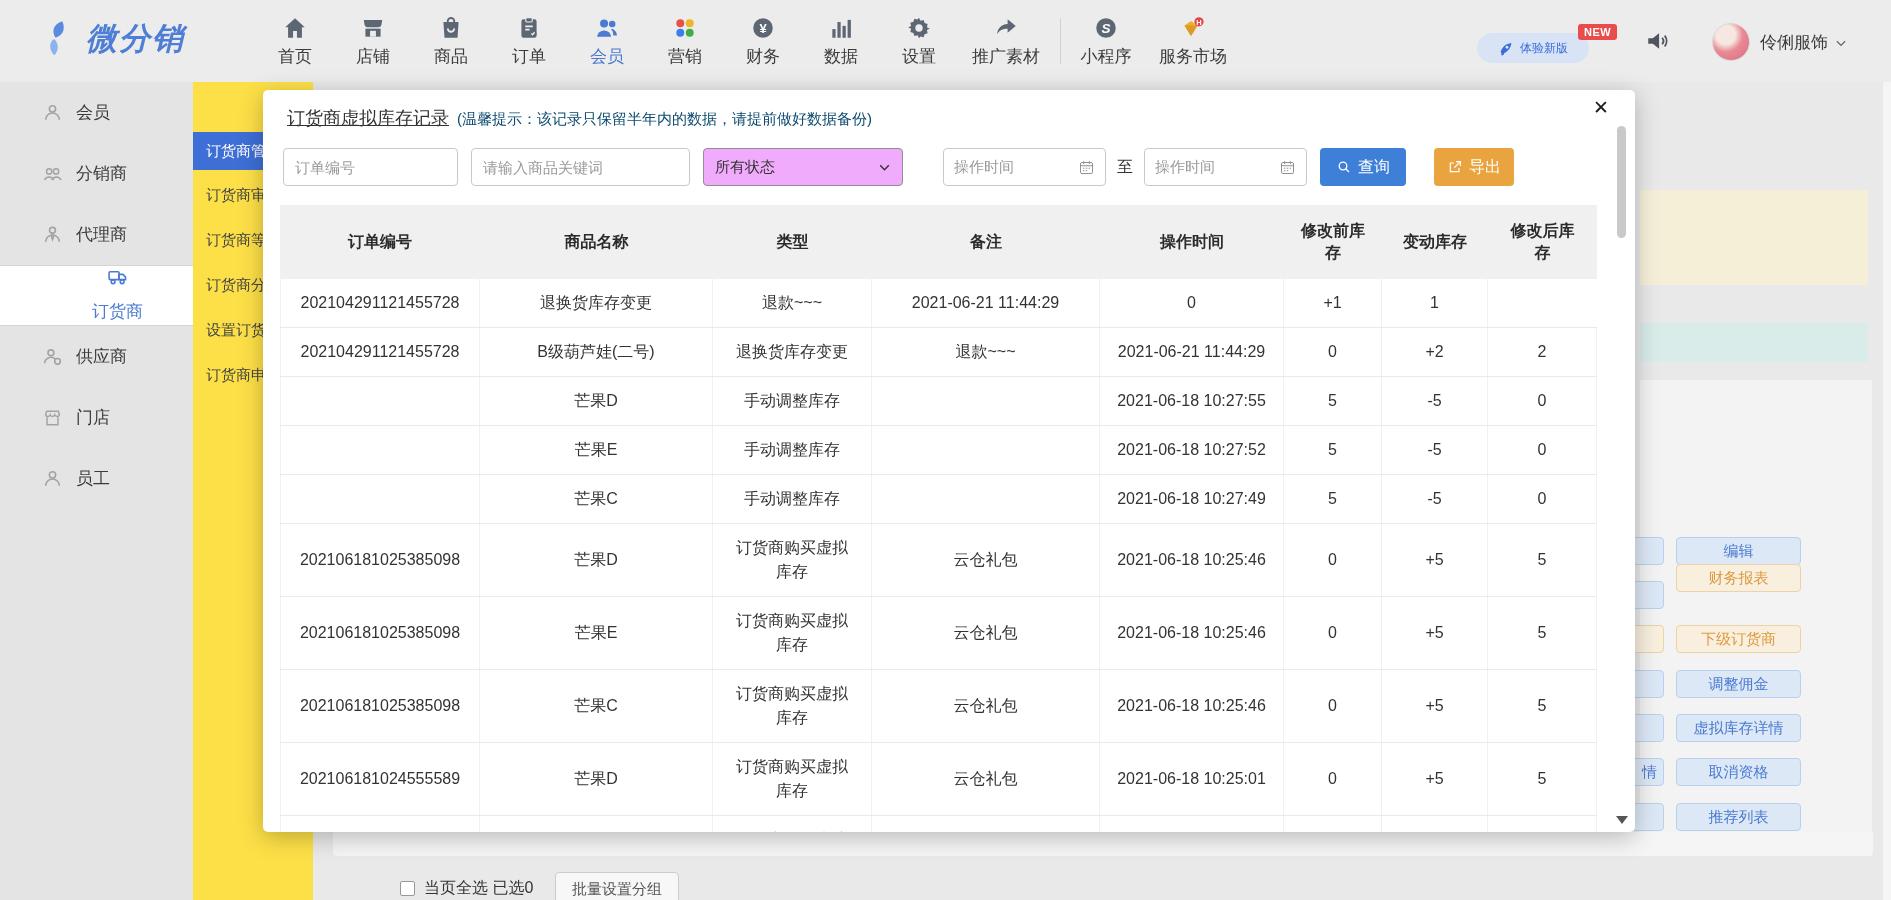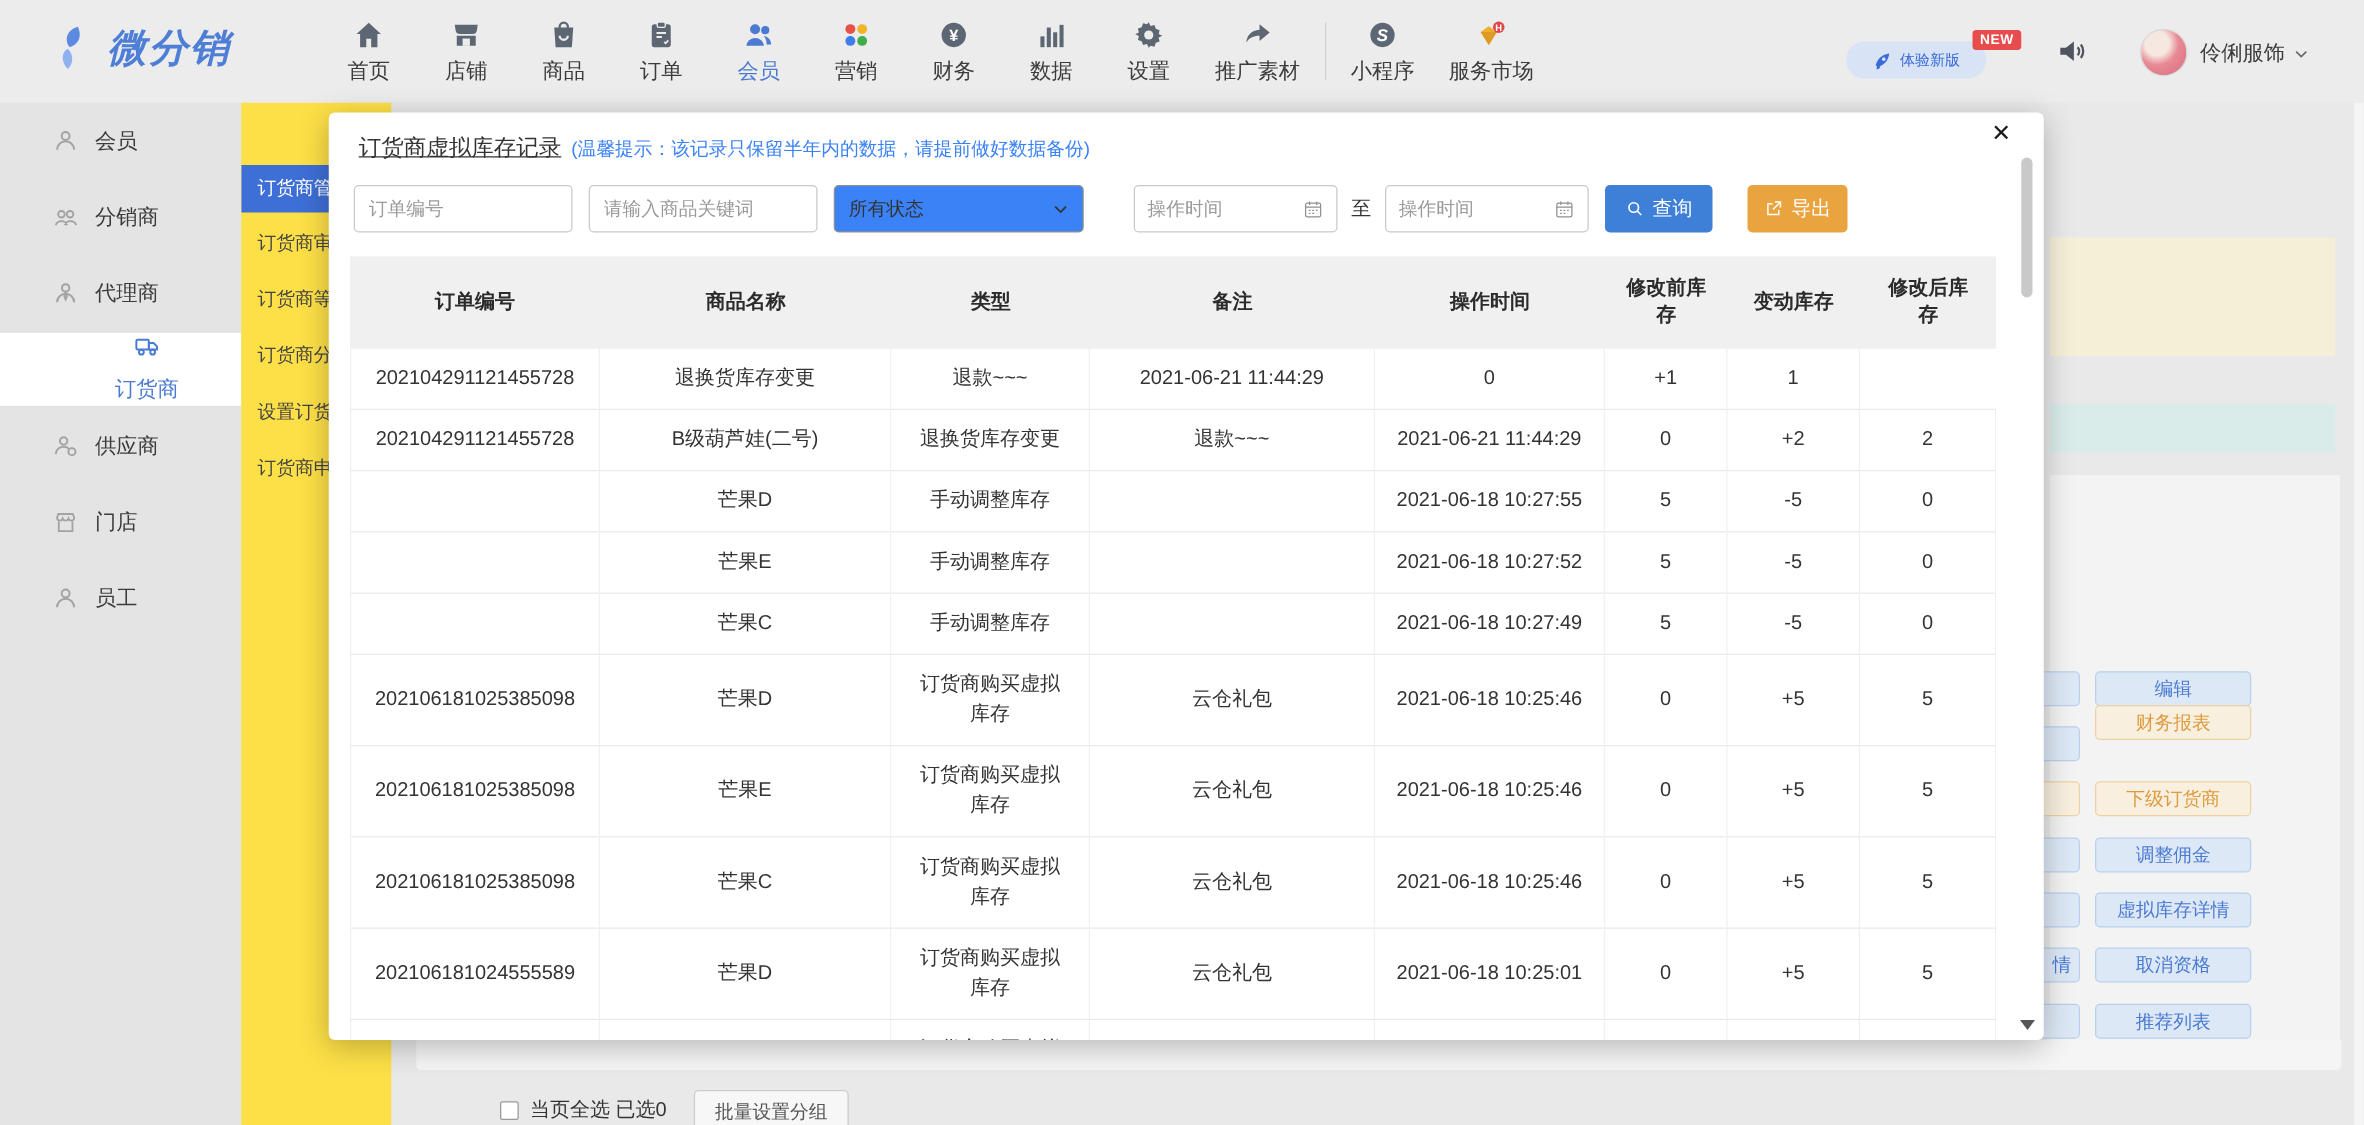--- a/index.html
+++ b/index.html
@@ -60,31 +60,31 @@
   #select-all-checkbox { width:15px; height:15px; border:1px solid #999; background:#fff; border-radius:2px; cursor:pointer; }
   #select-all-row label { font-size:16px; color:#333; }
   #batch-btn { position:absolute; left:242px; top:40px; height:34px; padding:0 16px; background:#f7f7f7; border:1px solid #ccc;
      border-radius:4px; font-size:15px; color:#555; display:flex; align-items:center; cursor:pointer; }
 
   
   #modal { position:absolute; left:263px; top:90px; width:1372px; height:742px; background:#fff; border-radius:5px;
      box-shadow:0 5px 24px rgba(0,0,0,.25); z-index:10; overflow:hidden; }
   #modal-header { position:absolute; left:24px; top:16px; display:flex; align-items:baseline; gap:8px; }
   #modal-title { font-size:18px; color:#333;text-decoration:underline; }
-  #modal-notice { font-size:15px; color:#3b82f6; }
+  #modal-notice { font-size:15px; color:#0c4a6e; }
   #modal-close { position:absolute; right:26px; top:8px; font-size:19px; font-weight:bold; color:#1a1a1a; cursor:pointer; line-height:1; }
 
   #filter-bar { position:absolute; left:20px; top:58px; height:38px; display:flex; align-items:center; }
   .f-input { height:38px; border:1px solid #c9c9c9; border-radius:4px; padding:0 11px; font-size:15px; color:#333; outline:none;
      font-family:inherit; background:#fff; }
   .f-input::placeholder { color:#9a9a9a; }
   #f-order { width:175px; margin-right:13px; }
-  #f-keyword { width:183px; margin-right:13px; }
+  #f-keyword { width:219px; margin-right:13px; }
   #f-status { width:200px; height:38px; border:1px solid #8f8f8f; border-radius:4px; padding:0 11px; font-size:15px; color:#333;
-     display:flex; align-items:center; justify-content:space-between; cursor:pointer; margin-right:40px; background:#3b82f6; }
+     display:flex; align-items:center; justify-content:space-between; cursor:pointer; margin-right:40px; background:#f0abfc; }
   .f-date { width:163px; height:38px; border:1px solid #c9c9c9; border-radius:4px; padding:0 10px; font-size:15px; color:#9a9a9a;
      display:flex; align-items:center; justify-content:space-between; cursor:pointer; background:#fff; }
   #to-label { font-size:16px; color:#333; margin:0 11px; }
   .btn { height:38px; border-radius:4px; color:#fff; font-size:16px; display:flex; align-items:center; justify-content:center;
      gap:6px; cursor:pointer; border:none; }
   #btn-search { width:86px; background:#3e7fd8; margin-left:13px; }
   #btn-export { width:80px; background:#e9a440; margin-left:28px; }
 
   #table-wrap { position:absolute; left:17px; top:115px; width:1317px; height:627px; overflow:hidden; }
   .tgrid { display:grid; grid-template-columns:200px 233px 159px 228px 184px 98px 106px 109px; }

